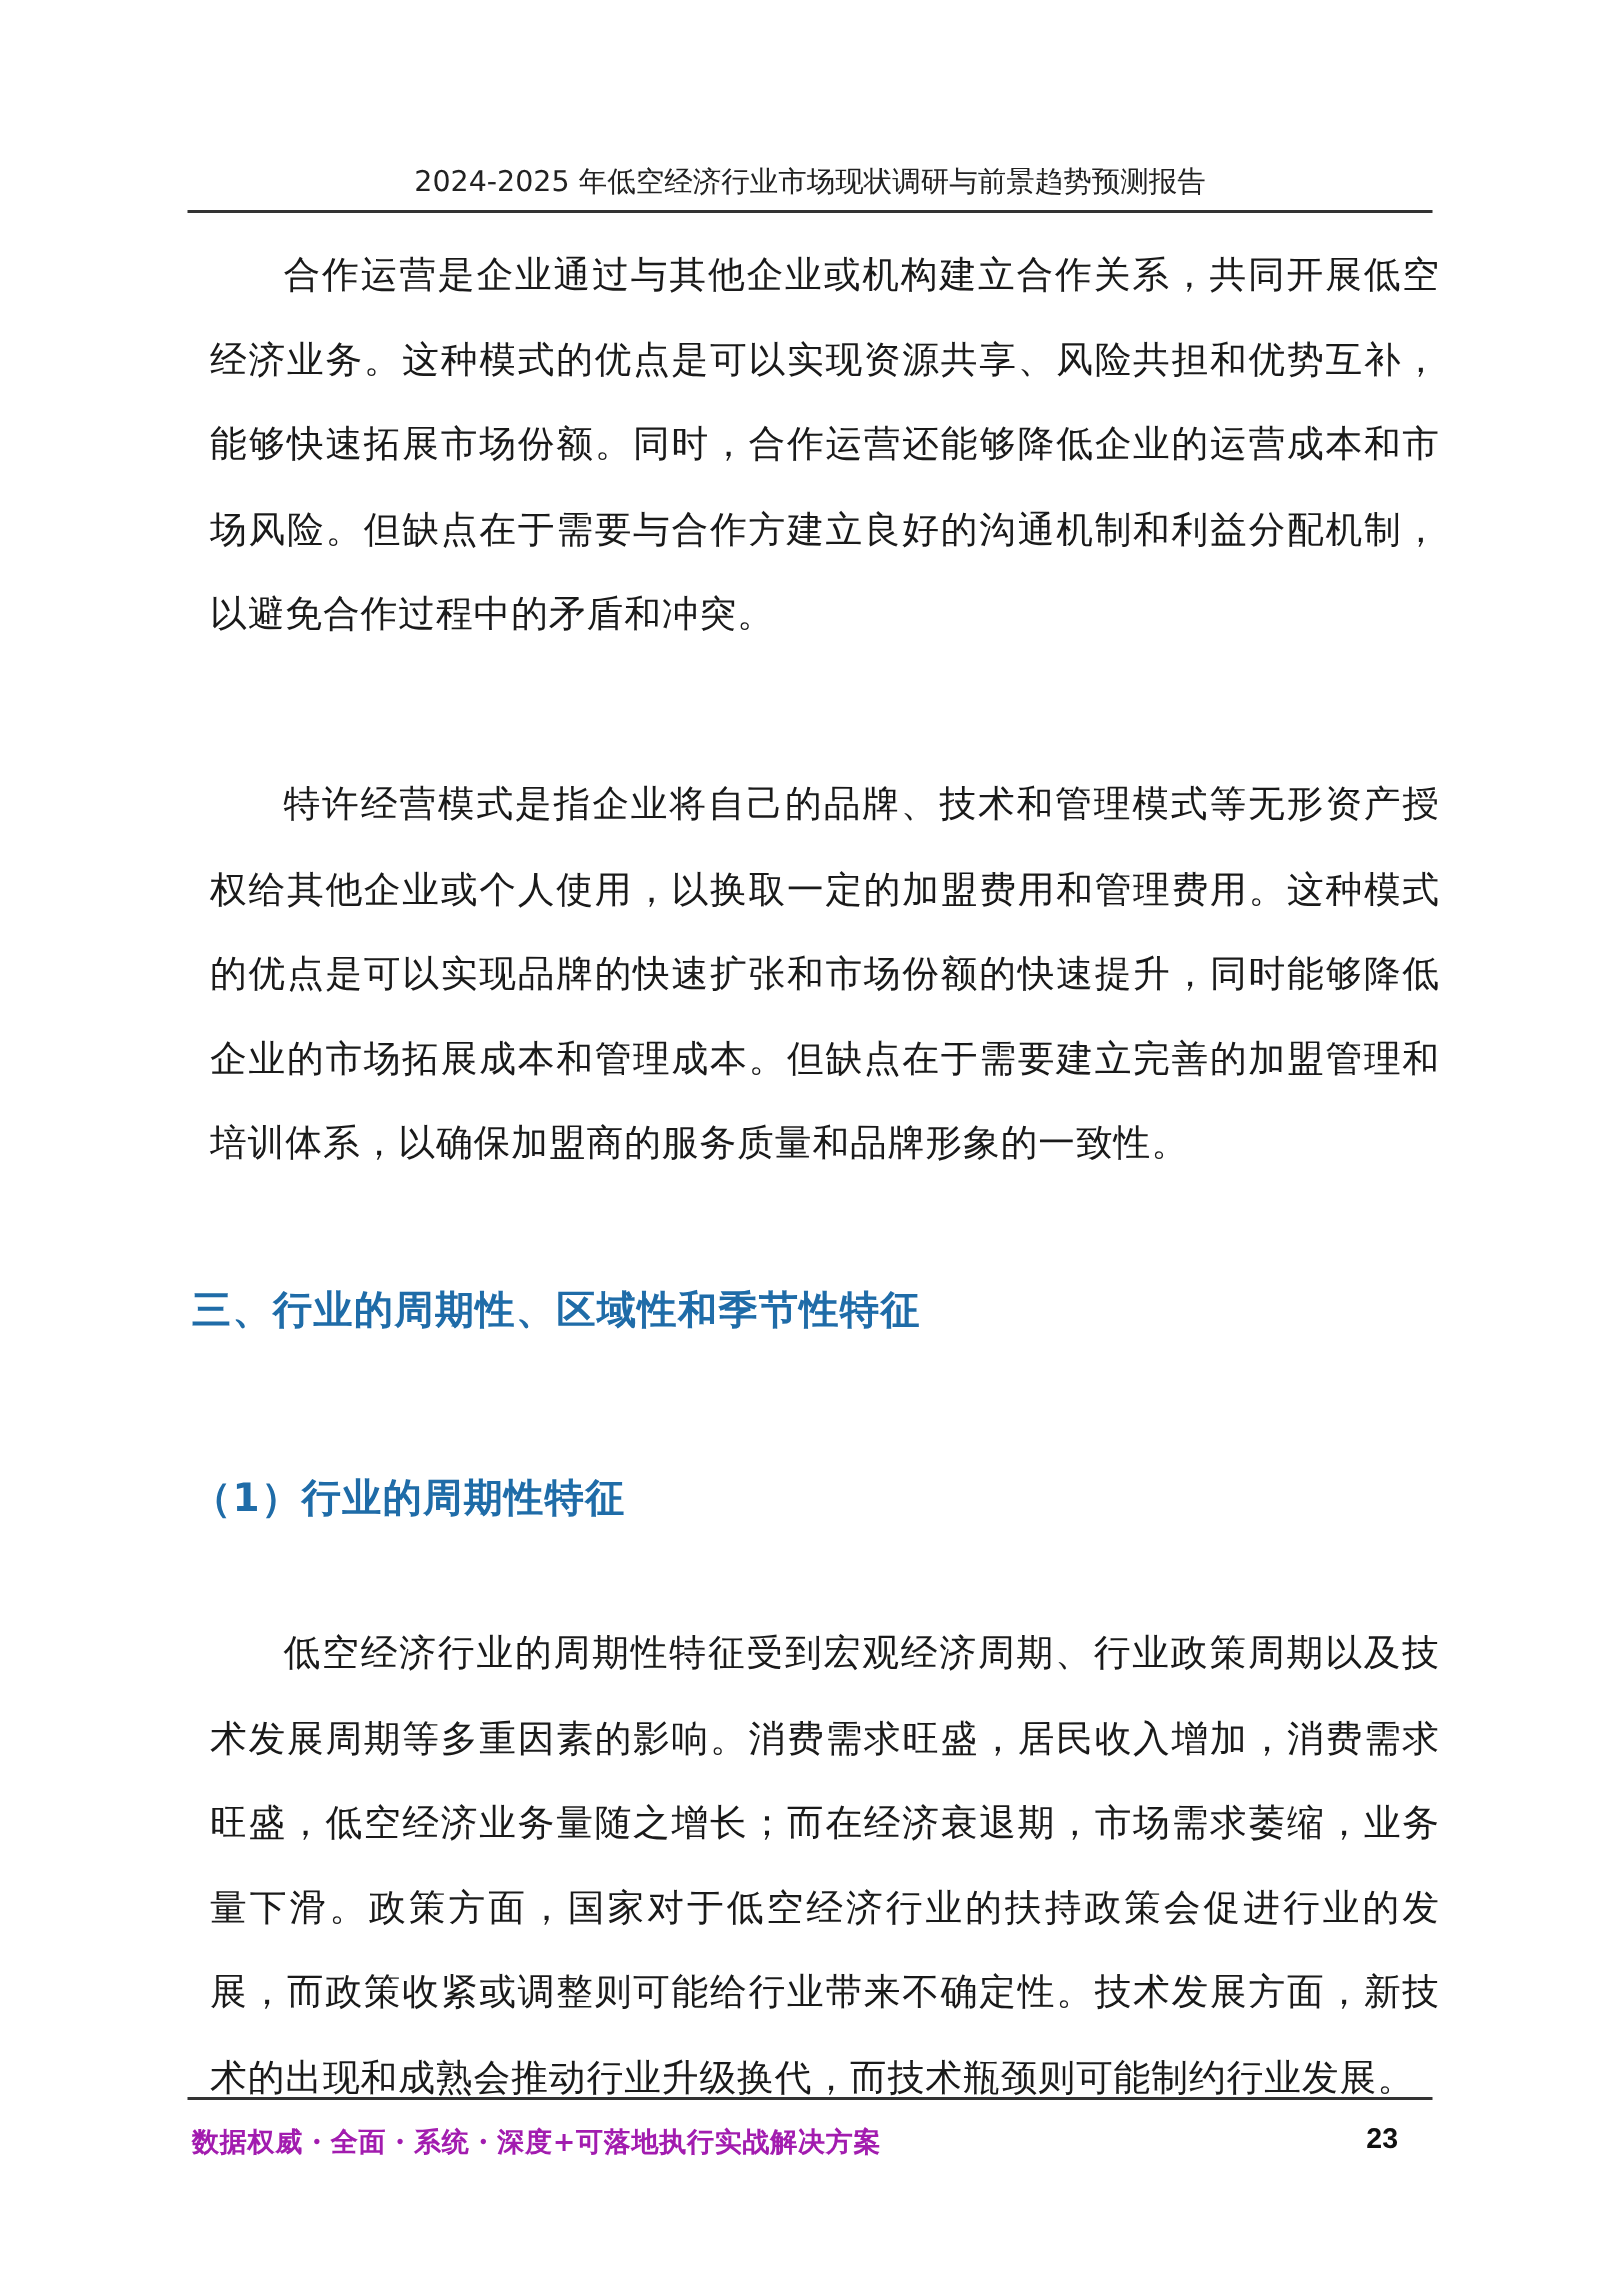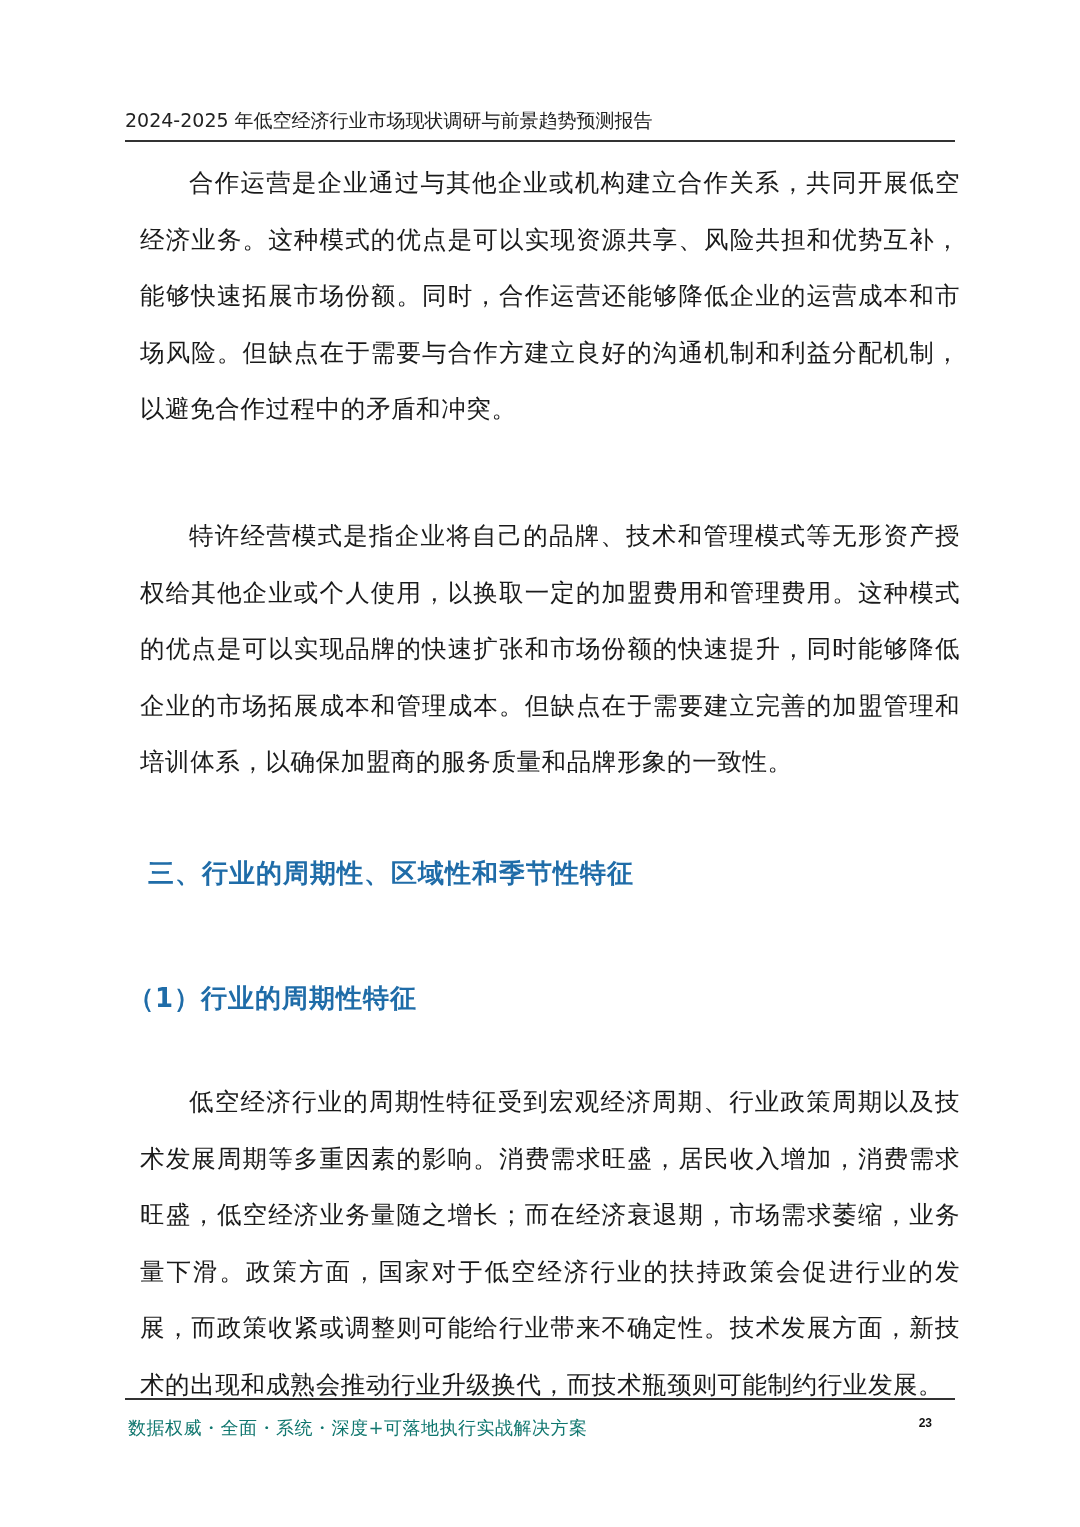--- a/index.html
+++ b/index.html
@@ -13,20 +13,21 @@
     position: relative;
     overflow: hidden;
     font-family: "DejaVu Serif", "Liberation Serif", serif;
     color: #1a1a1a;
   }
   .page-header {
     position: absolute;
     left: 125px;
     top: 108px;
     width: 830px;
+    text-align: center;
     font-family: "DejaVu Sans", "Liberation Sans", sans-serif;
     font-size: 19px;
     color: #222;
     letter-spacing: 0px;
   }
   .header-rule {
     position: absolute;
     left: 125px;
     top: 140px;
     width: 830px;
@@ -50,21 +51,20 @@
   .p3 { top: 1062px; }
   .h-section {
     position: absolute;
     left: 128px;
     top: 834px;
     font-family: "DejaVu Sans", "Liberation Sans", sans-serif;
     font-weight: bold;
     font-size: 26px;
     color: #1f6ca8;
     letter-spacing: 1px;
-    margin-left: 20px;
   }
   .h-sub {
     position: absolute;
     left: 128px;
     top: 955px;
     font-family: "DejaVu Sans", "Liberation Sans", sans-serif;
     font-weight: bold;
     font-size: 26px;
     color: #1f6ca8;
     letter-spacing: 1px;
@@ -75,32 +75,32 @@
     top: 1398px;
     width: 830px;
     height: 0;
     border-top: 2px solid #333;
   }
   .footer-slogan {
     position: absolute;
     left: 128px;
     top: 1416px;
     font-family: "DejaVu Serif", "Liberation Serif", serif;
-    font-weight: normal;
+    font-weight: bold;
     font-size: 18px;
-    color: #0f766e;
+    color: #a21caf;
     letter-spacing: 0.5px;
   }
   .footer-page {
     position: absolute;
     right: 148px;
     top: 1416px;
     font-family: "Liberation Sans", "DejaVu Sans", sans-serif;
     font-weight: bold;
-    font-size: 12px;
+    font-size: 19px;
     color: #111;
   }
 </style>
 </head>
 <body>
 
 <div class="page-header">2024-2025 年低空经济行业市场现状调研与前景趋势预测报告</div>
 <div class="header-rule"></div>
 
 <p class="para p1">合作运营是企业通过与其他企业或机构建立合作关系，共同开展低空经济业务。这种模式的优点是可以实现资源共享、风险共担和优势互补，能够快速拓展市场份额。同时，合作运营还能够降低企业的运营成本和市场风险。但缺点在于需要与合作方建立良好的沟通机制和利益分配机制，以避免合作过程中的矛盾和冲突。</p>

